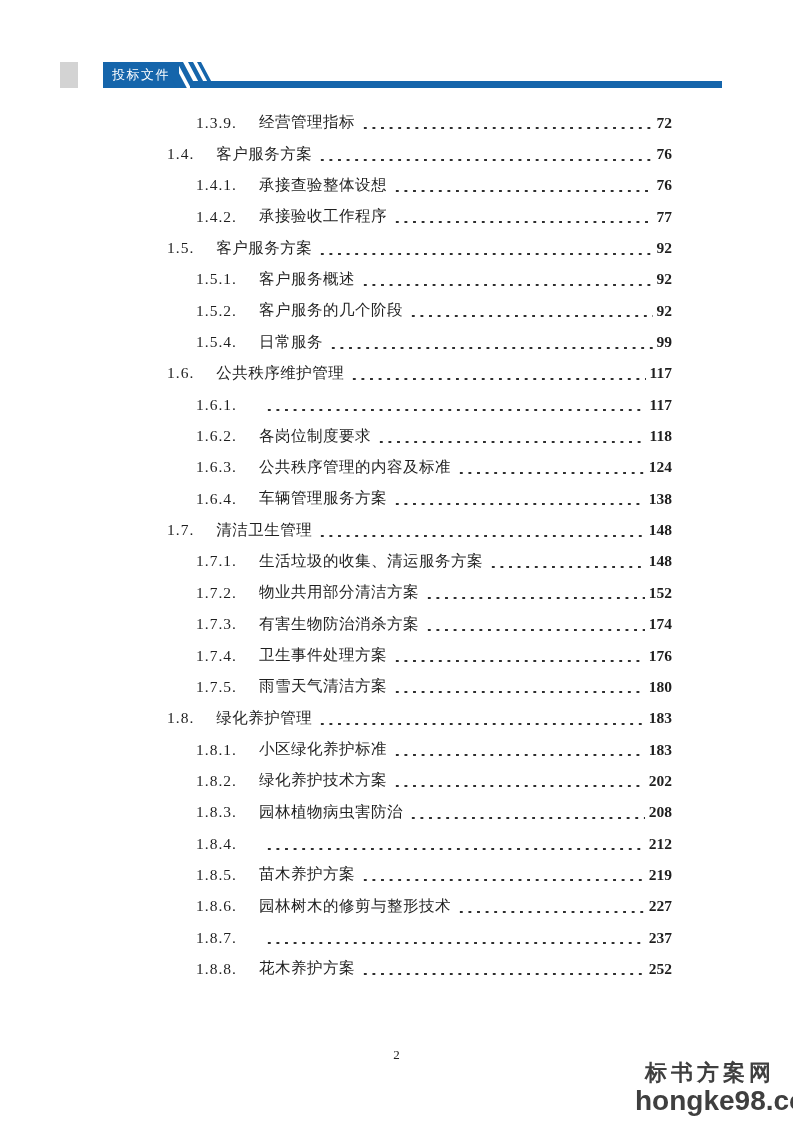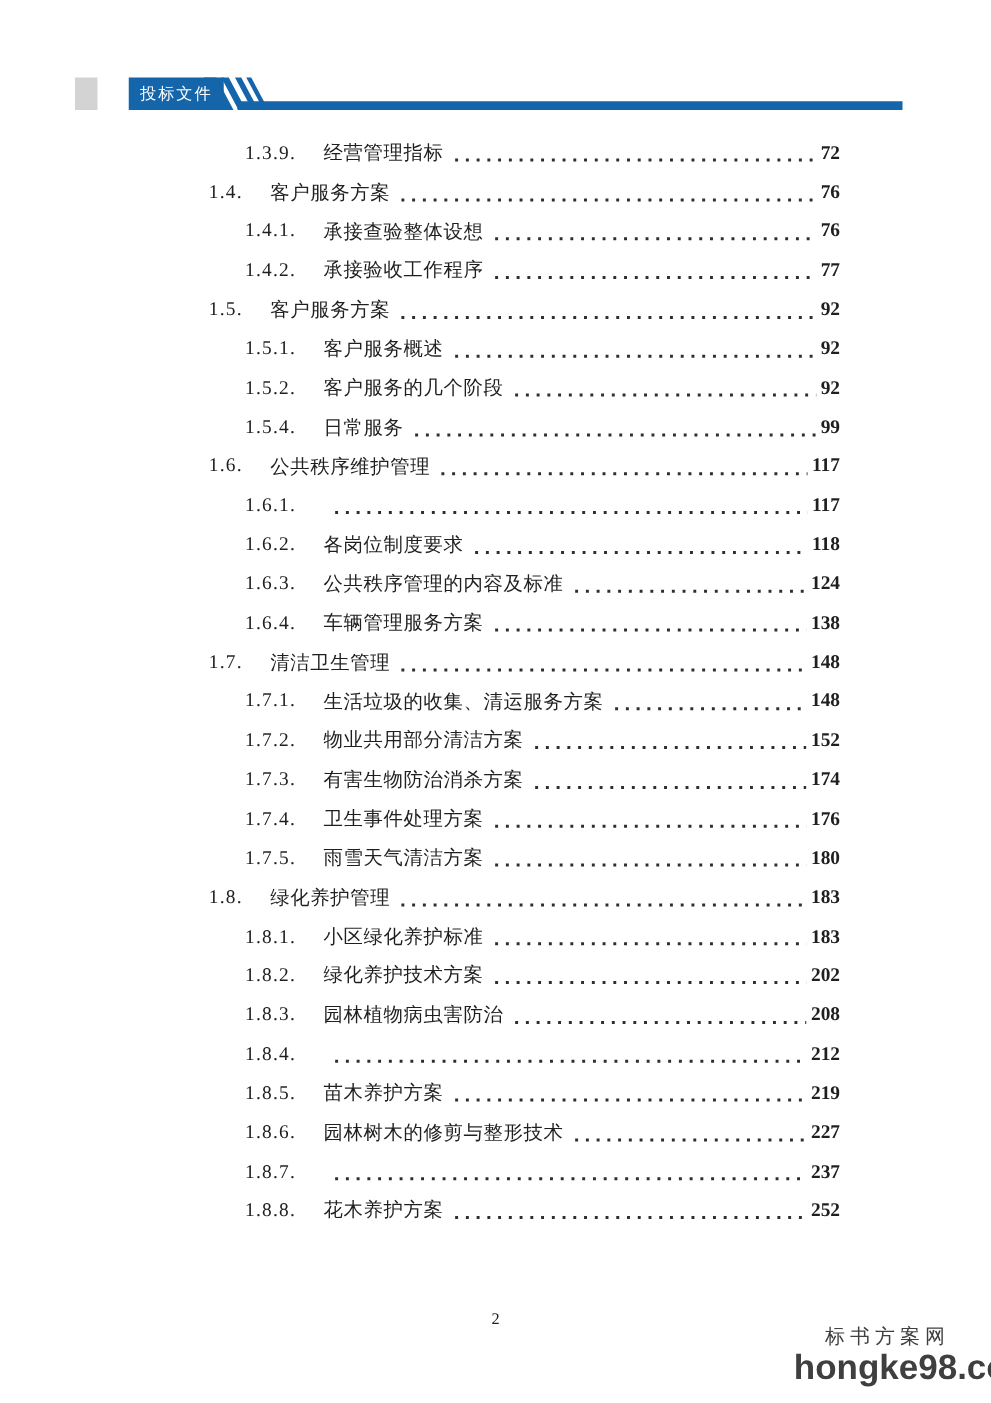--- a/index.html
+++ b/index.html
@@ -81,21 +81,21 @@
 
   
   .watermark {
     position: absolute; right: 8px; top: 1060px;
     width: 150px;
     text-align: center;
     color: #3f3f3f;
     font-family: "Liberation Sans", "DejaVu Sans", sans-serif;
   }
   .watermark-cn {
-    font-size: 16px; font-weight: normal;
+    font-size: 22px; font-weight: bold;
     letter-spacing: 4px;
     line-height: 1.2;
   }
   .watermark-url {
     font-size: 28px; font-weight: bold;
     letter-spacing: 0px;
     line-height: 1.05;
   }
 </style>
 </head>

